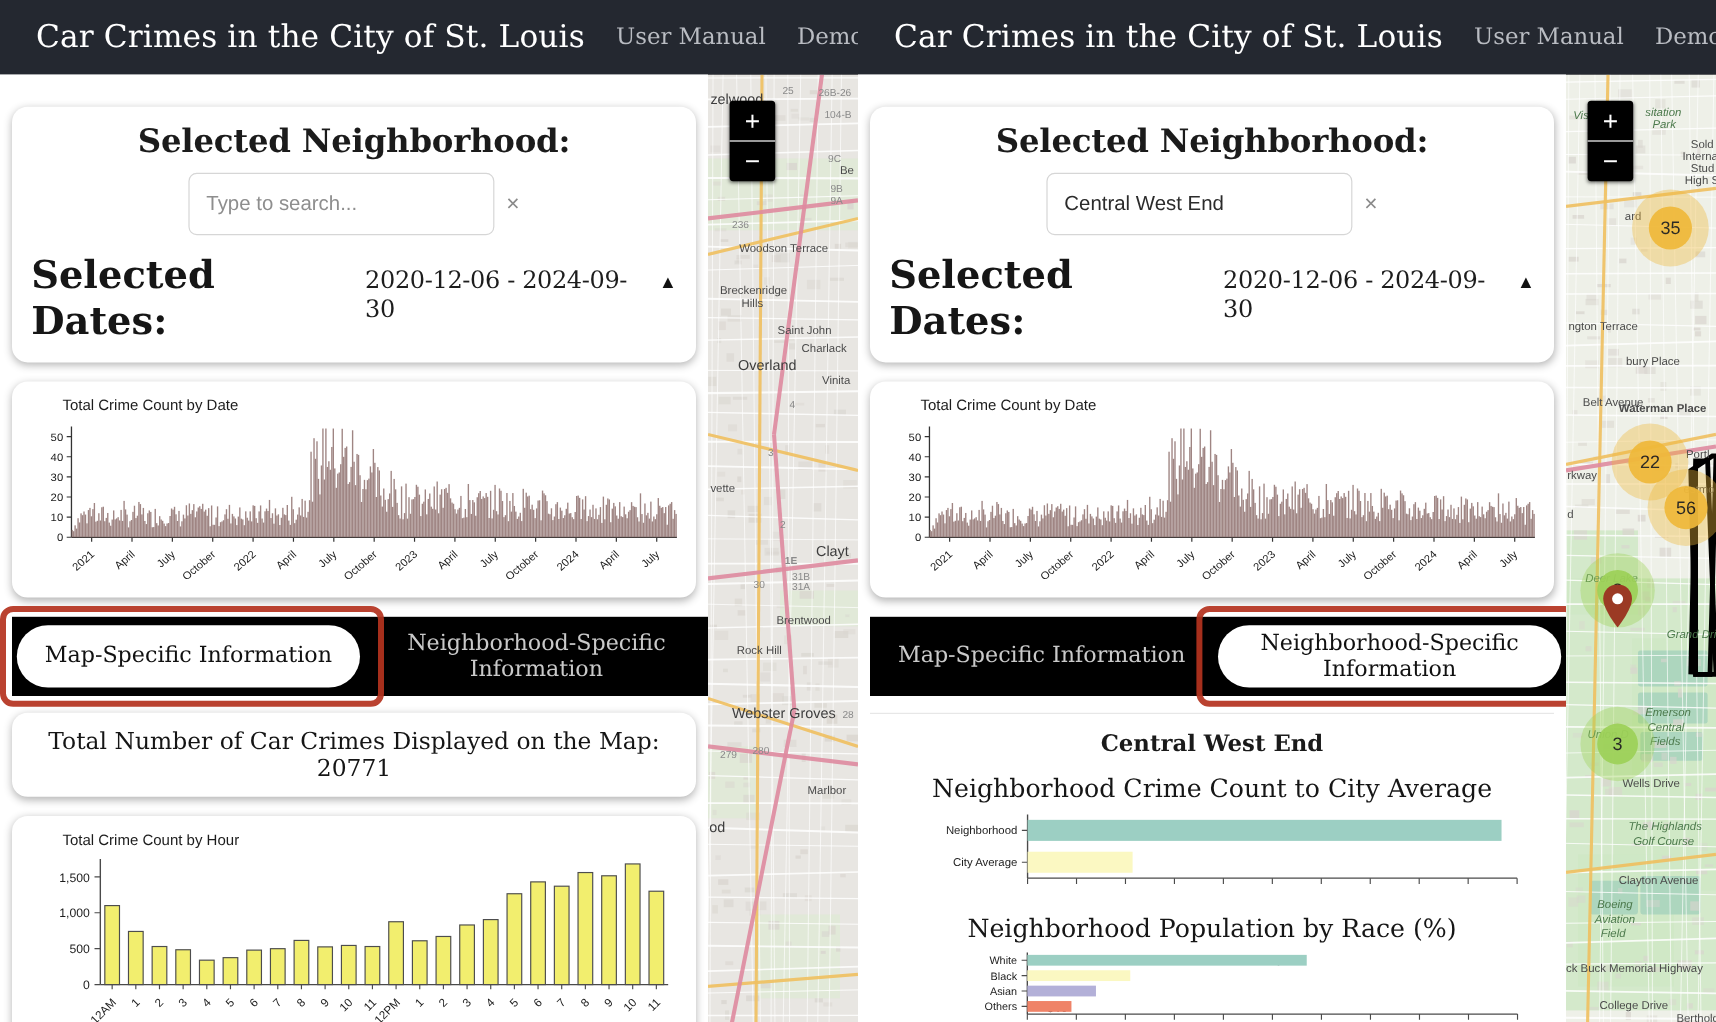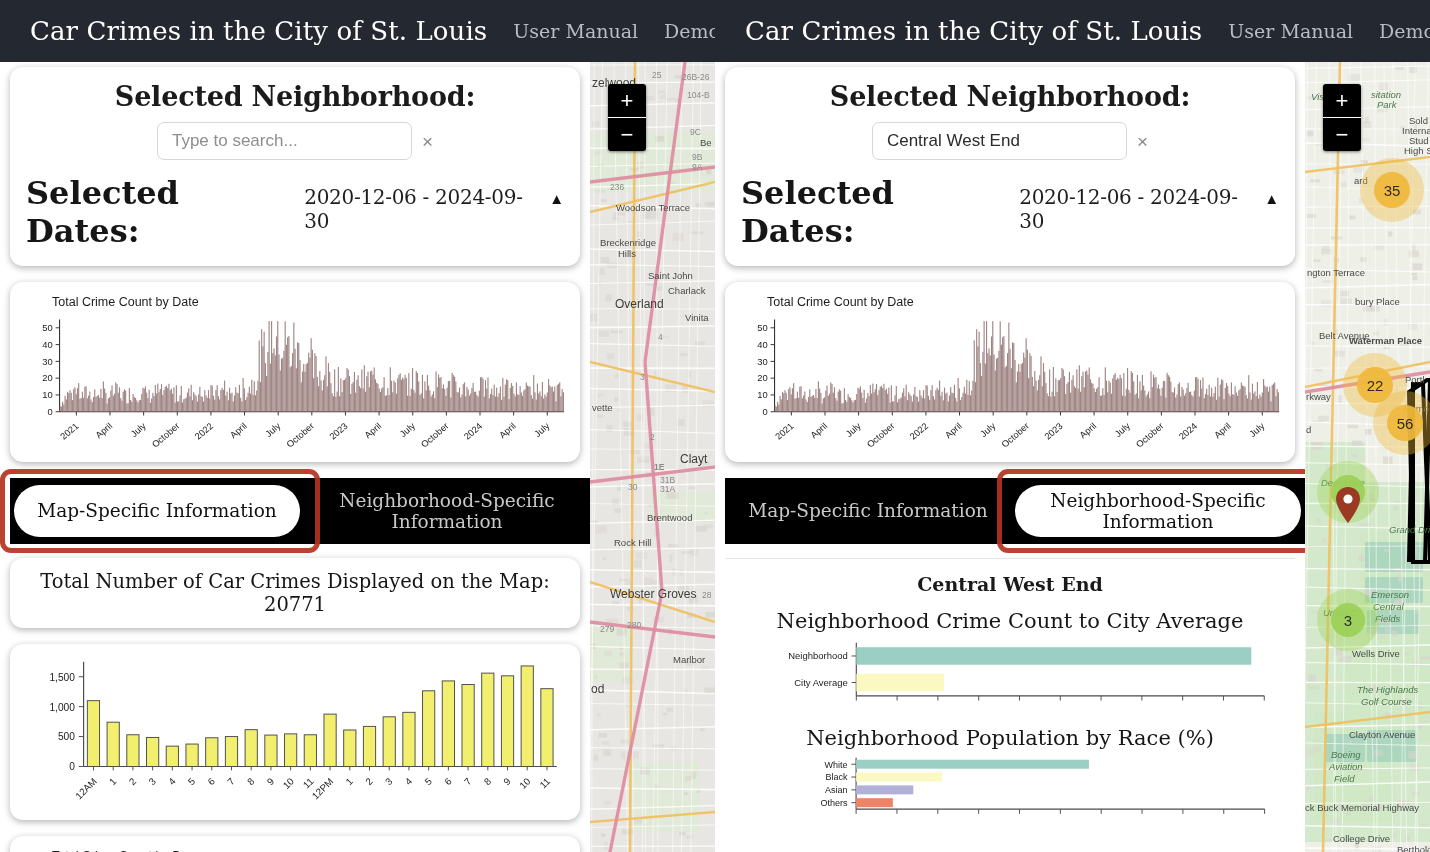--- a/index.html
+++ b/index.html
@@ -36,21 +36,21 @@
   }
   .navlink {
     color: #b9bcc2;
     font-size: 19px;
     font-family: "DejaVu Serif", serif;
     white-space: nowrap;
   }
 
   
   .content { position: relative; height: 790px; display: flex; background:#ffffff; }
-  .leftcol { position: relative; width: 590px; height: 790px; padding: 5px 10px 0 10px; overflow: hidden; }
+  .leftcol { position: relative; width: 590px; height: 790px; padding: 27px 10px 0 10px; overflow: hidden; }
   .mapcol  { position: relative; width: 125px; height: 790px; overflow: hidden; background:#0d0d0d; }
 
   .card {
     background: #ffffff;
     border-radius: 13px;
     box-shadow: 0 2px 7px rgba(0,0,0,.30);
     margin-bottom: 16px;
     position: relative;
   }
 
@@ -59,21 +59,21 @@
   .selcard h2 {
     text-align: center;
     font-family: "DejaVu Serif", serif;
     font-size: 27px;
     font-weight: 700;
     color: #1b1b1b;
     letter-spacing: -.2px;
   }
   .searchrow { display: flex; align-items: center; justify-content: center; gap: 10px; margin-top: 10px; }
   .searchbox {
-    width: 255px; height: 38px;
+    width: 255px; height: 52px;
     border: 1px solid #d6d6d6;
     border-radius: 7px;
     display: flex; align-items: center;
     padding: 0 14px;
     font-size: 17px;
     font-family: "Liberation Sans", sans-serif;
     background: #fff;
     color: #2b2b2b;
   }
   .searchbox.placeholder { color: #8e8e8e; }
@@ -679,20 +679,21 @@
           <div class="tabbar full">
             <div class="tab active">Map-Specific Information</div>
             <div class="tab">Neighborhood-Specific Information</div>
           </div>
           <div class="annot" style="left:-10px; top:-9px; width:320px; height:84px;"></div>
         </div>
 
         <div class="card banner">Total Number of Car Crimes Displayed on the Map: 20771</div>
 
         <div class="card chartcard">
+          <div class="charttitle">Total Crime Count by Hour</div>
           <div class="plot">
             <svg viewBox="0 0 560 165" height="160">
               <g id="hr-axis">
                   <line x1="62" y1="8" x2="62" y2="116" stroke="#4a4a4a" stroke-width="1.2"></line>
                   <line x1="62" y1="116" x2="550" y2="116" stroke="#4a4a4a" stroke-width="1.2"></line>
                   <line x1="57" y1="116" x2="62" y2="116" stroke="#4a4a4a" stroke-width="1"></line>
                   <text x="53" y="120" font-size="10.5" text-anchor="end" fill="#1c1c1c" font-family="Liberation Sans, sans-serif">0</text>
                   <line x1="57" y1="85.14285714285714" x2="62" y2="85.14285714285714" stroke="#4a4a4a" stroke-width="1"></line>
                   <text x="53" y="89.14285714285714" font-size="10.5" text-anchor="end" fill="#1c1c1c" font-family="Liberation Sans, sans-serif">500</text>
                   <line x1="57" y1="54.28571428571429" x2="62" y2="54.28571428571429" stroke="#4a4a4a" stroke-width="1"></line>

